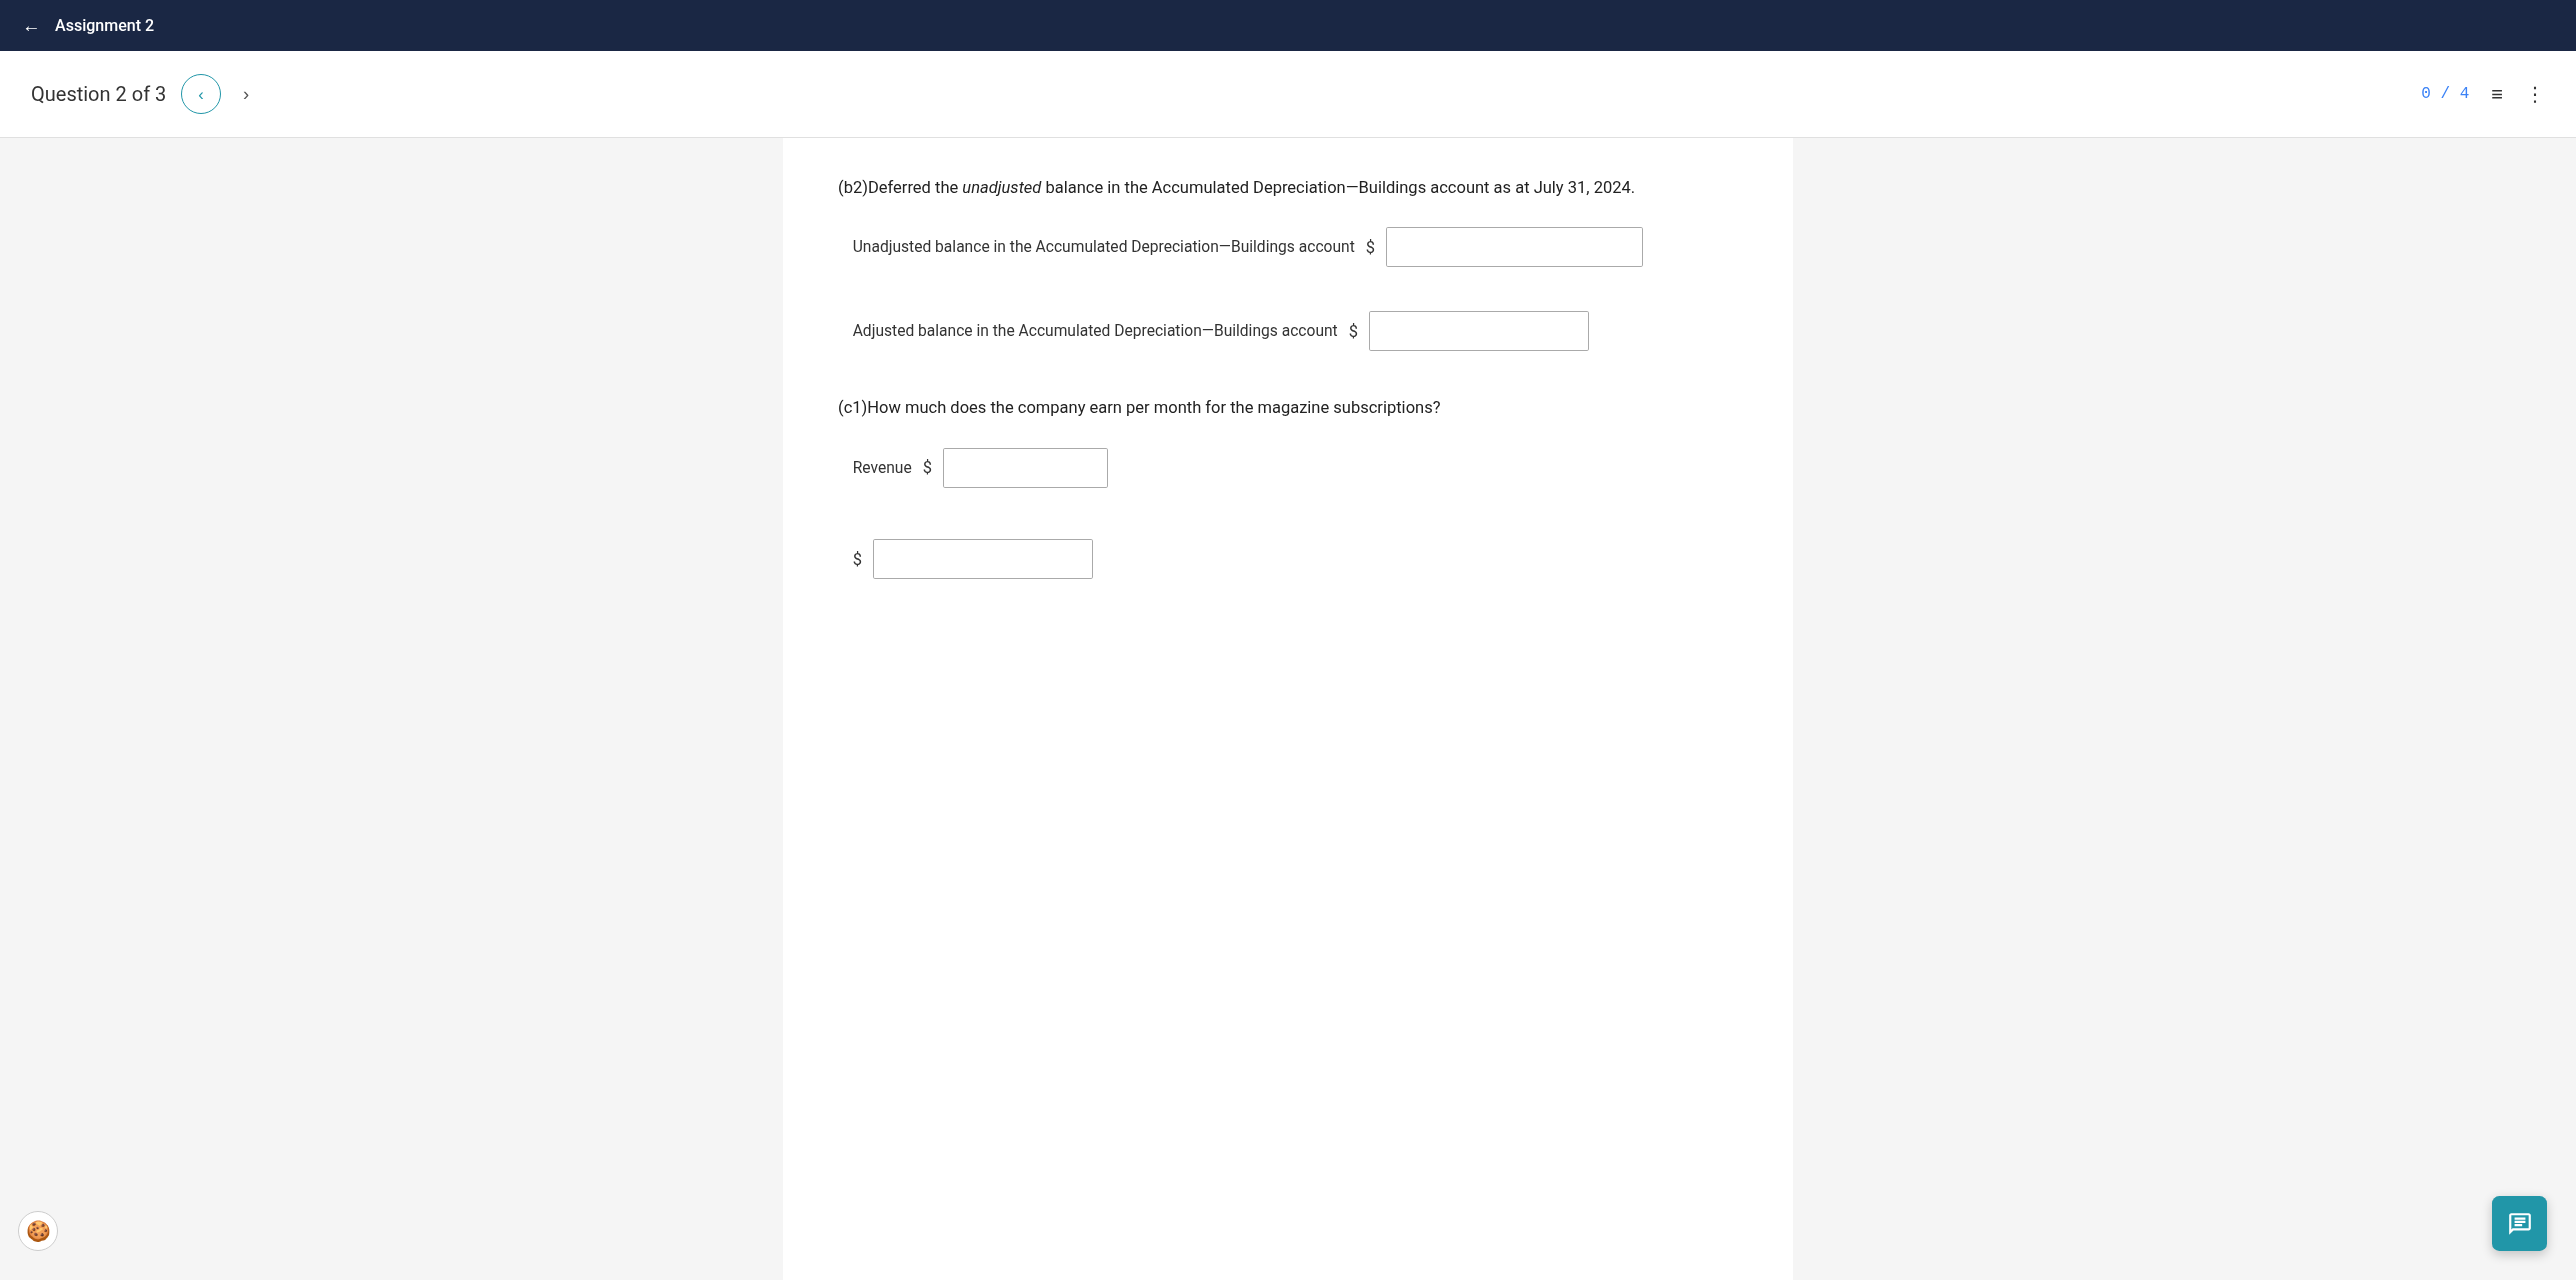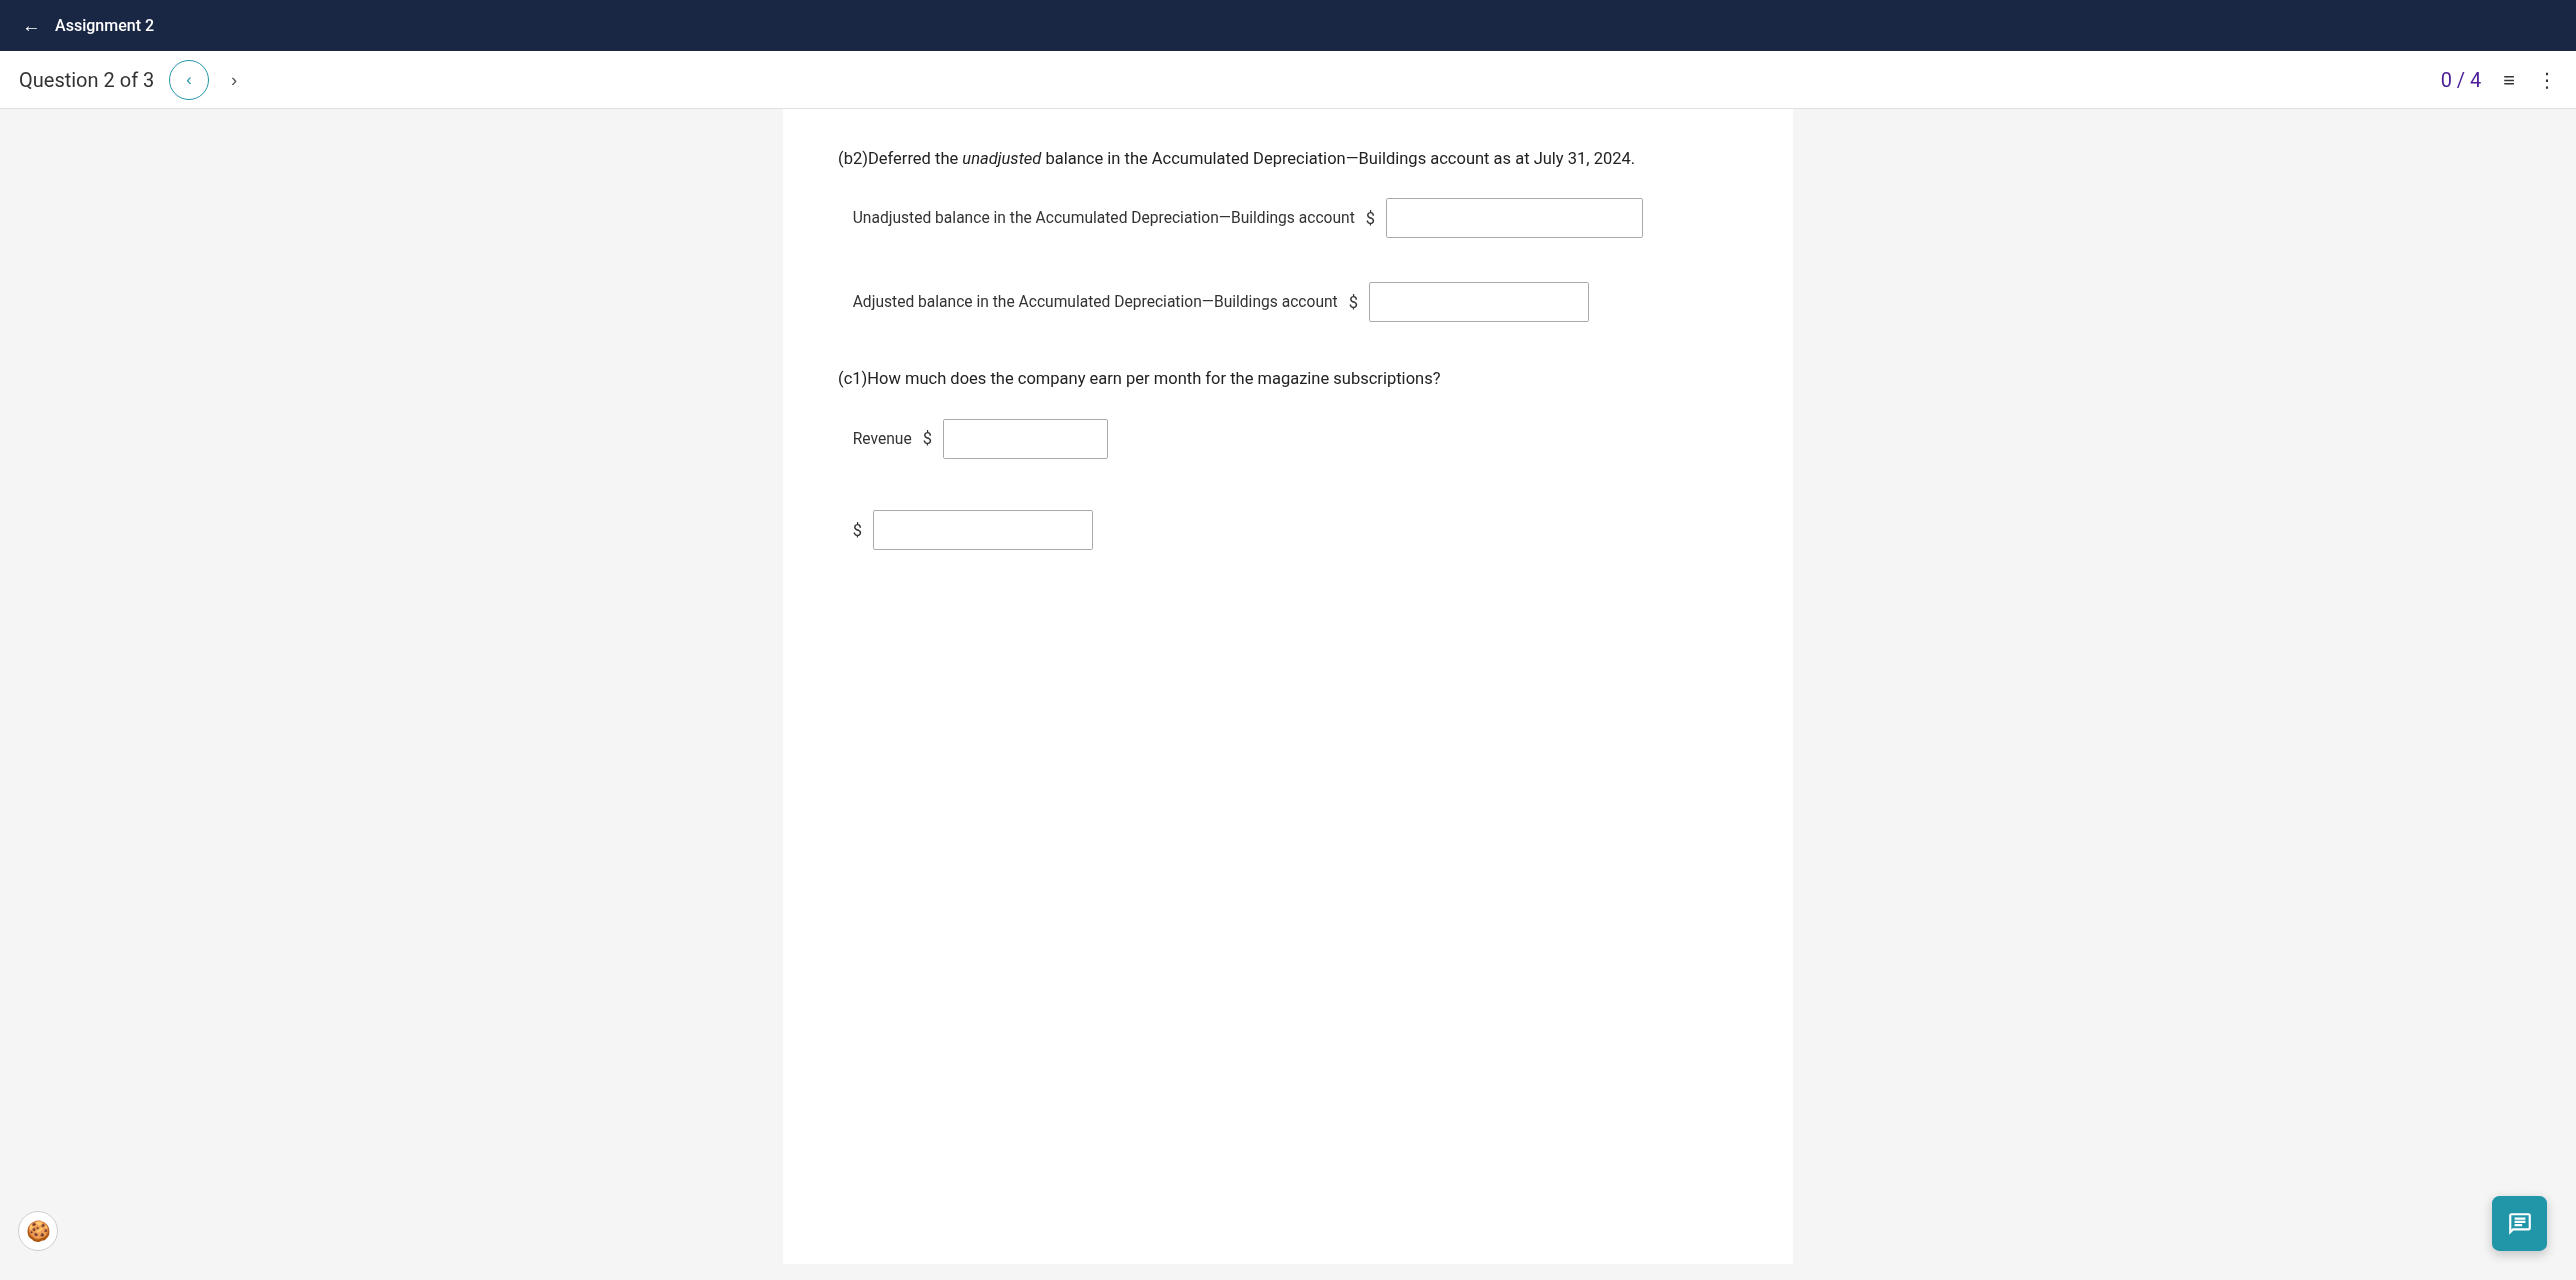--- a/index.html
+++ b/index.html
@@ -34,24 +34,24 @@
 
     .nav-title {
       color: #ffffff;
       font-size: 16px;
       font-weight: 500;
     }
 
     
     .question-header {
       background: #ffffff;
-      height: 58px;
-      display: flex;
-      align-items: center;
-      padding: 0 19px;
+      height: 87px;
+      display: flex;
+      align-items: center;
+      padding: 0 31px;
       border-bottom: 1.8px solid #e0e0e0;
       justify-content: space-between;
     }
 
     .question-nav-left {
       display: flex;
       align-items: center;
       gap: 14.7px;
     }
 
@@ -84,22 +84,23 @@
       padding: 3.7px 7.3px;
     }
 
     .question-nav-right {
       display: flex;
       align-items: center;
       gap: 22px;
     }
 
     .score-label {
-      font-size: 20px;
-      color: #4c1d95;
+      font-size: 16px;
+      color: #3b82f6;
+      font-family: Liberation Mono, monospace;
     }
 
     .list-icon {
       color: #333;
       font-size: 20px;
       cursor: pointer;
     }
 
     .more-icon {
       color: #333;

